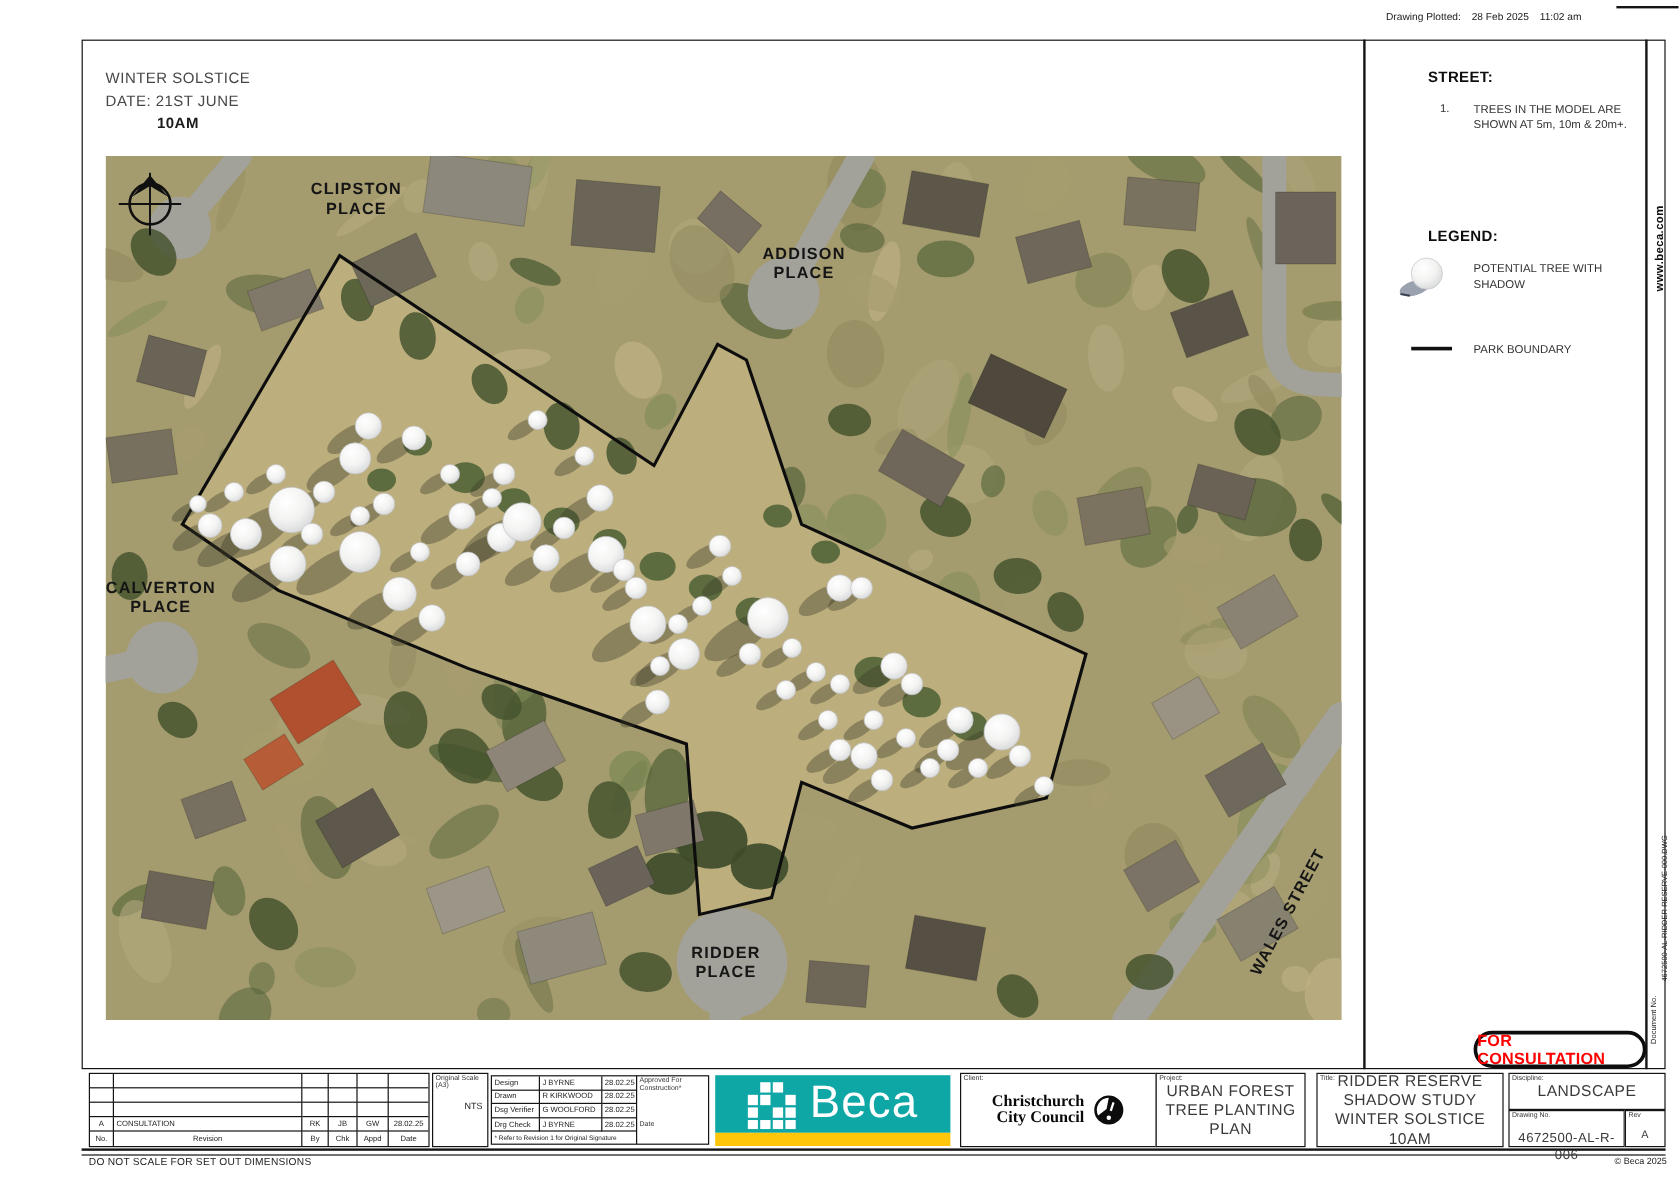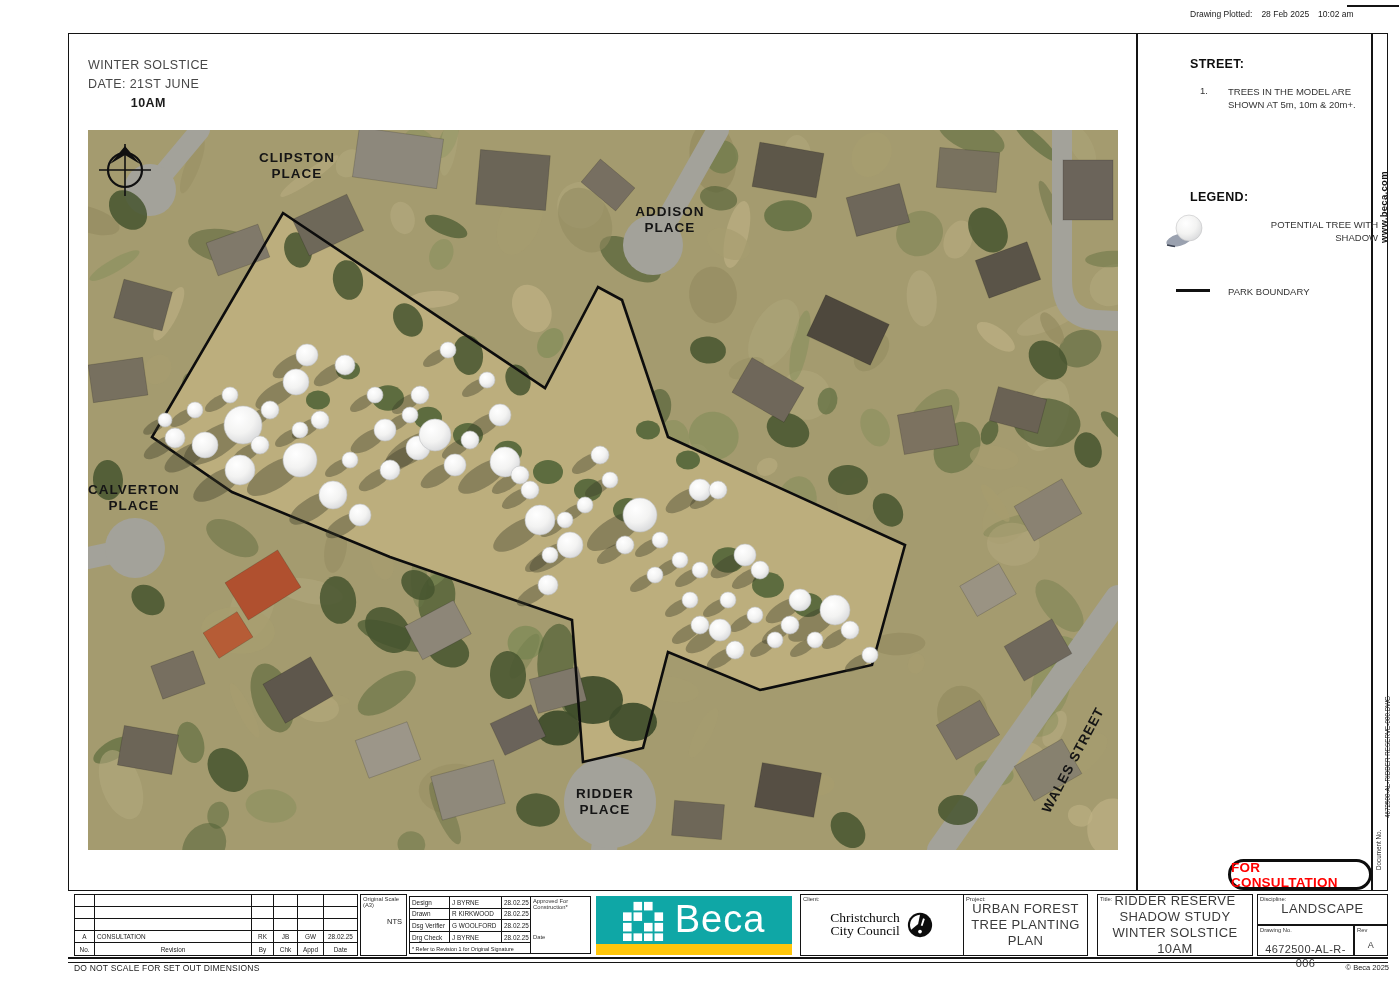--- a/index.html
+++ b/index.html
@@ -6,21 +6,21 @@
   .page{position:relative;width:1399px;height:989px;background:#fff;overflow:hidden;
         font-family:"Liberation Sans",sans-serif;color:#222;}
   .abs{position:absolute;}
   
   .frame-main{left:68px;top:33px;width:1320px;height:858px;border:1.6px solid #141414;box-sizing:border-box;}
   .vdiv{top:33px;height:858px;width:1.5px;background:#141414;}
   .corner-line{left:1347px;top:5px;width:52px;height:1.5px;background:#141414;}
   .tb-bottomline{left:68px;top:957px;width:1320px;height:2.2px;background:#141414;}
   .tb-bottomline2{left:68px;top:961.5px;width:1320px;height:1px;background:#141414;}
   
-  .plot-info{left:1190px;top:9px;font-size:8.5px;color:#1a1a1a;display:flex;gap:9px;}
+  .plot-info{left:1155px;top:9px;font-size:8.5px;color:#1a1a1a;display:flex;gap:9px;}
   
   .scenario{left:88px;top:56px;font-size:12.5px;line-height:1.5;color:#474747;letter-spacing:.4px;}
   .scenario .b{font-weight:bold;color:#1c1c1c;text-align:center;}
   
   .panel-h{font-size:12.5px;font-weight:bold;color:#0e0e0e;letter-spacing:.3px;}
   .note-num{left:1200px;top:85px;font-size:9.5px;color:#333;}
   .note-text{left:1228px;top:85px;width:132px;font-size:9.5px;line-height:1.4;color:#333;}
   .legend-label{font-size:9.5px;line-height:1.4;color:#333;width:150px;}
   .bnd-line{left:1176px;top:289px;width:34px;height:2.6px;background:#111;}
   
@@ -46,35 +46,35 @@
       text-align:center;font-size:13px;color:#3a3a3a;line-height:1.25;letter-spacing:.4px;}
   .stamp{left:1228px;top:859px;width:144px;height:31px;border:3.6px solid #0d0d0d;border-radius:16px;
       box-sizing:border-box;display:flex;align-items:center;justify-content:center;
       font-size:13.5px;font-weight:bold;color:#FF0000;letter-spacing:.2px;background:#fff;}
   .beca-box{left:596px;top:896px;width:196px;height:59px;border-radius:27px;}
   .beca-teal{position:absolute;left:0;top:0;width:100%;height:48px;display:flex;align-items:center;
       justify-content:center;gap:10px;}
   .beca-word{color:#fff;font-size:38px;font-weight:500;letter-spacing:1px;line-height:1;margin-top:-3px;}
   .beca-yellow{position:absolute;left:0;top:48px;width:100%;height:11px;}
   .ccc{display:flex;align-items:center;justify-content:center;gap:6px;height:100%;}
-  .ccc-text{font-family:"Liberation Serif",serif;font-weight:normal;font-size:13.5px;line-height:.95;
+  .ccc-text{font-family:"Liberation Serif",serif;font-weight:bold;font-size:13.5px;line-height:.95;
       text-align:right;color:#0a0a0a;}
   .dnscale{left:74px;top:963px;font-size:8.5px;color:#1e1e1e;letter-spacing:.2px;}
   .copyright{left:1290px;top:963px;width:99px;text-align:right;font-size:7.5px;color:#222;}
 </style>
 </head>
 <body>
 
 <div class="page">
 
   <div class="abs corner-line"></div>
   <div class="abs plot-info">
     <span>Drawing Plotted:</span>
     <span>28 Feb 2025</span>
-    <span>10:02 am</span>
+    <span>11:02 am</span>
   </div>
 
   <div class="abs frame-main"></div>
   <div class="abs vdiv" style="left:1136px;"></div>
   <div class="abs vdiv" style="left:1371px;"></div>
 
   <div class="abs scenario">
     <div>WINTER SOLSTICE</div>
     <div>DATE: 21ST JUNE</div>
     <div class="b">10AM</div>
@@ -477,21 +477,21 @@
       <radialGradient id="gTreeL" cx="38%" cy="32%" r="75%">
         <stop offset="0" stop-color="#ffffff"></stop>
           <stop offset=".55" stop-color="#f3f3f2"></stop>
         <stop offset="1" stop-color="#d7d8da"></stop>
       </radialGradient>
     </defs>
     <ellipse cx="13" cy="28" rx="13" ry="6" fill="#9aa1af" transform="rotate(-16 13 28)"></ellipse>
     <line x1="1" y1="33" x2="9" y2="34.5" stroke="#3a4150" stroke-width="1.6"></line>
     <circle cx="23" cy="16" r="13" fill="url(#gTreeL)" stroke="#c2c3c5" stroke-width=".6"></circle>
   </svg>
-  <div class="abs legend-label" style="left:1228px;top:218px;text-align:right;">POTENTIAL TREE WITH SHADOW</div>
+  <div class="abs legend-label" style="left:1228px;top:218px;">POTENTIAL TREE WITH SHADOW</div>
   <div class="abs bnd-line"></div>
   <div class="abs legend-label" style="left:1228px;top:285px;">PARK BOUNDARY</div>
 
   <div class="abs vtext vweb">www.beca.com</div>
   <div class="abs vtext vdocv">4672500-AL-RIDDER RESERVE-000.DWG</div>
   <div class="abs vtext vdocl">Document No.</div>
 
   <div class="abs tb-bottomline"></div>
   <div class="abs tb-bottomline2"></div>
 

